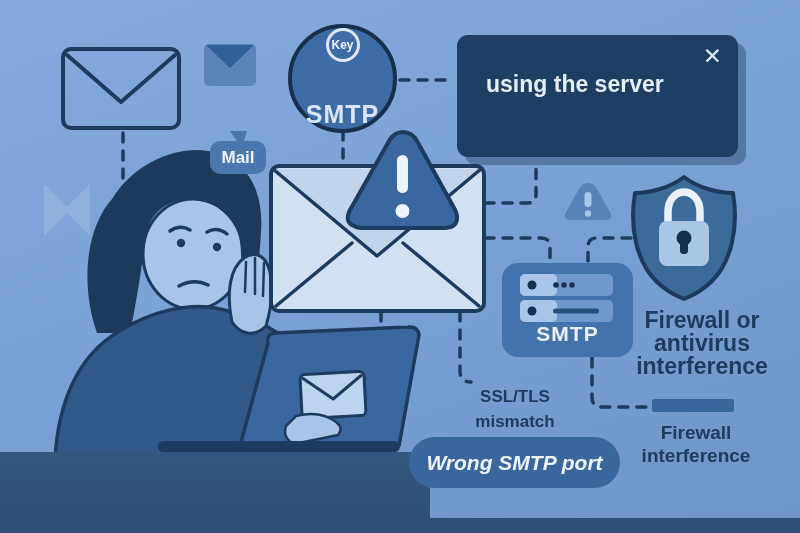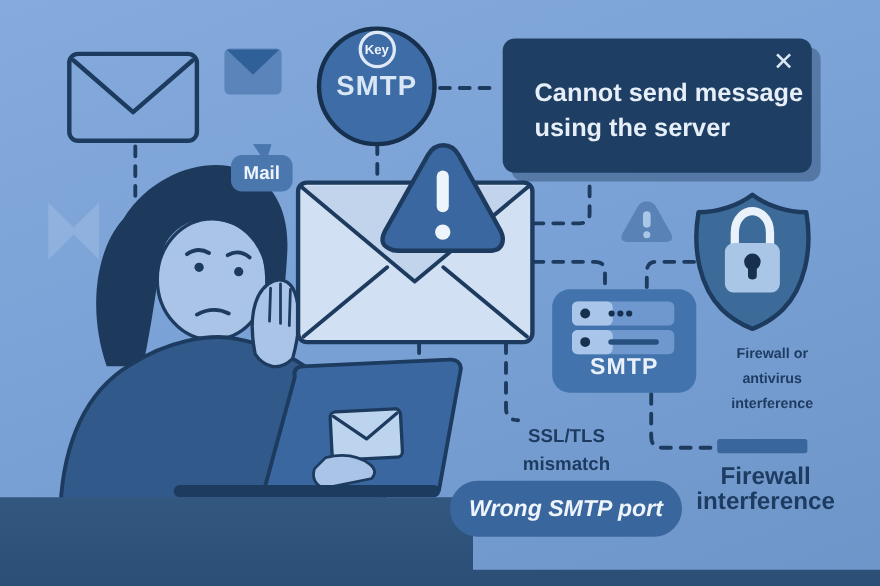--- a/index.html
+++ b/index.html
@@ -9,37 +9,37 @@
   .art{position:absolute;left:0;top:0;}
   .ov{position:absolute;box-sizing:border-box;}
   
   .bubble{left:210px;top:101px;width:56px;height:33px;border-radius:10px;background:#4a77ad;
     color:#eef4fb;font-size:17px;font-weight:600;text-align:center;line-height:33px;margin-top:40px;}
   .bubble-tail{left:229px;top:131px;width:18px;height:17px;background:#4a77ad;
     clip-path:polygon(5% 0,100% 0,70% 100%);}
   
   .smtp-circle{left:288px;top:24px;width:109px;height:109px;border-radius:50%;
     background:#3d6ca7;border:4px solid #16304d;display:flex;flex-direction:column;
-    align-items:center;justify-content:flex-start;gap:2px;}
+    align-items:center;justify-content:space-between;gap:2px;}
   .key-badge{width:34px;height:34px;border-radius:50%;border:3px solid #dfe9f6;
     color:#eef4fb;font-size:12px;font-weight:600;display:flex;align-items:center;
     justify-content:center;box-sizing:border-box;}
   .smtp-circle .lbl{color:#d8e6f5;font-size:25px;font-weight:700;letter-spacing:1px;}
   
   .dialog{left:457px;top:35px;width:281px;height:122px;border-radius:11px;background:#1f3e63;
     box-shadow:8px 8px 0 0 rgba(24,52,88,.38);color:#e6eef8;}
   .dialog .msg{position:absolute;left:29px;top:33px;font-size:23px;line-height:32px;font-weight:700;}
   .dialog .close{position:absolute;right:16px;top:8px;font-size:23px;color:#dce7f4;cursor:default;}
   
   .txt{color:#1e3c61;font-weight:600;text-align:center;}
   .server-lbl{left:502px;top:322px;width:131px;text-align:center;color:#e9f0fa;
     font-size:21px;font-weight:700;letter-spacing:1px;}
   .ssl{left:430px;top:384px;width:170px;font-size:17px;line-height:25px;}
-  .fw1{left:627px;top:309px;width:150px;font-size:13px;line-height:23px;}
-  .fw2{left:620px;top:421px;width:152px;font-size:22px;line-height:23px;}
+  .fw1{left:627px;top:309px;width:150px;font-size:23px;line-height:23px;}
+  .fw2{left:620px;top:421px;width:152px;font-size:19px;line-height:23px;}
   .pill{left:409px;top:437px;width:211px;height:51px;border-radius:26px;background:#3a669e;
     color:#eef4fb;font-size:21px;font-weight:700;text-align:center;line-height:51px;font-style:italic;}
   .pwd{left:110px;top:454px;width:312px;color:#e9f0fa;font-size:21px;font-weight:600;
     text-align:center;line-height:26px;}
 </style>
 </head>
 <body>
 
 <div class="canvas">
 
@@ -163,21 +163,20 @@
   <div class="ov bubble-tail"></div>
 
   <div class="ov smtp-circle">
     <div class="key-badge">Key</div>
     <div class="lbl">SMTP</div>
   </div>
 
   <div class="ov dialog">
     <div class="close">✕</div>
     <div class="msg">
-      <div>Cannot send message</div>
       <div>using the server</div>
     </div>
   </div>
 
   <div class="ov server-lbl">SMTP</div>
 
   <div class="ov txt ssl">
     <div>SSL/TLS</div>
     <div>mismatch</div>
   </div>

